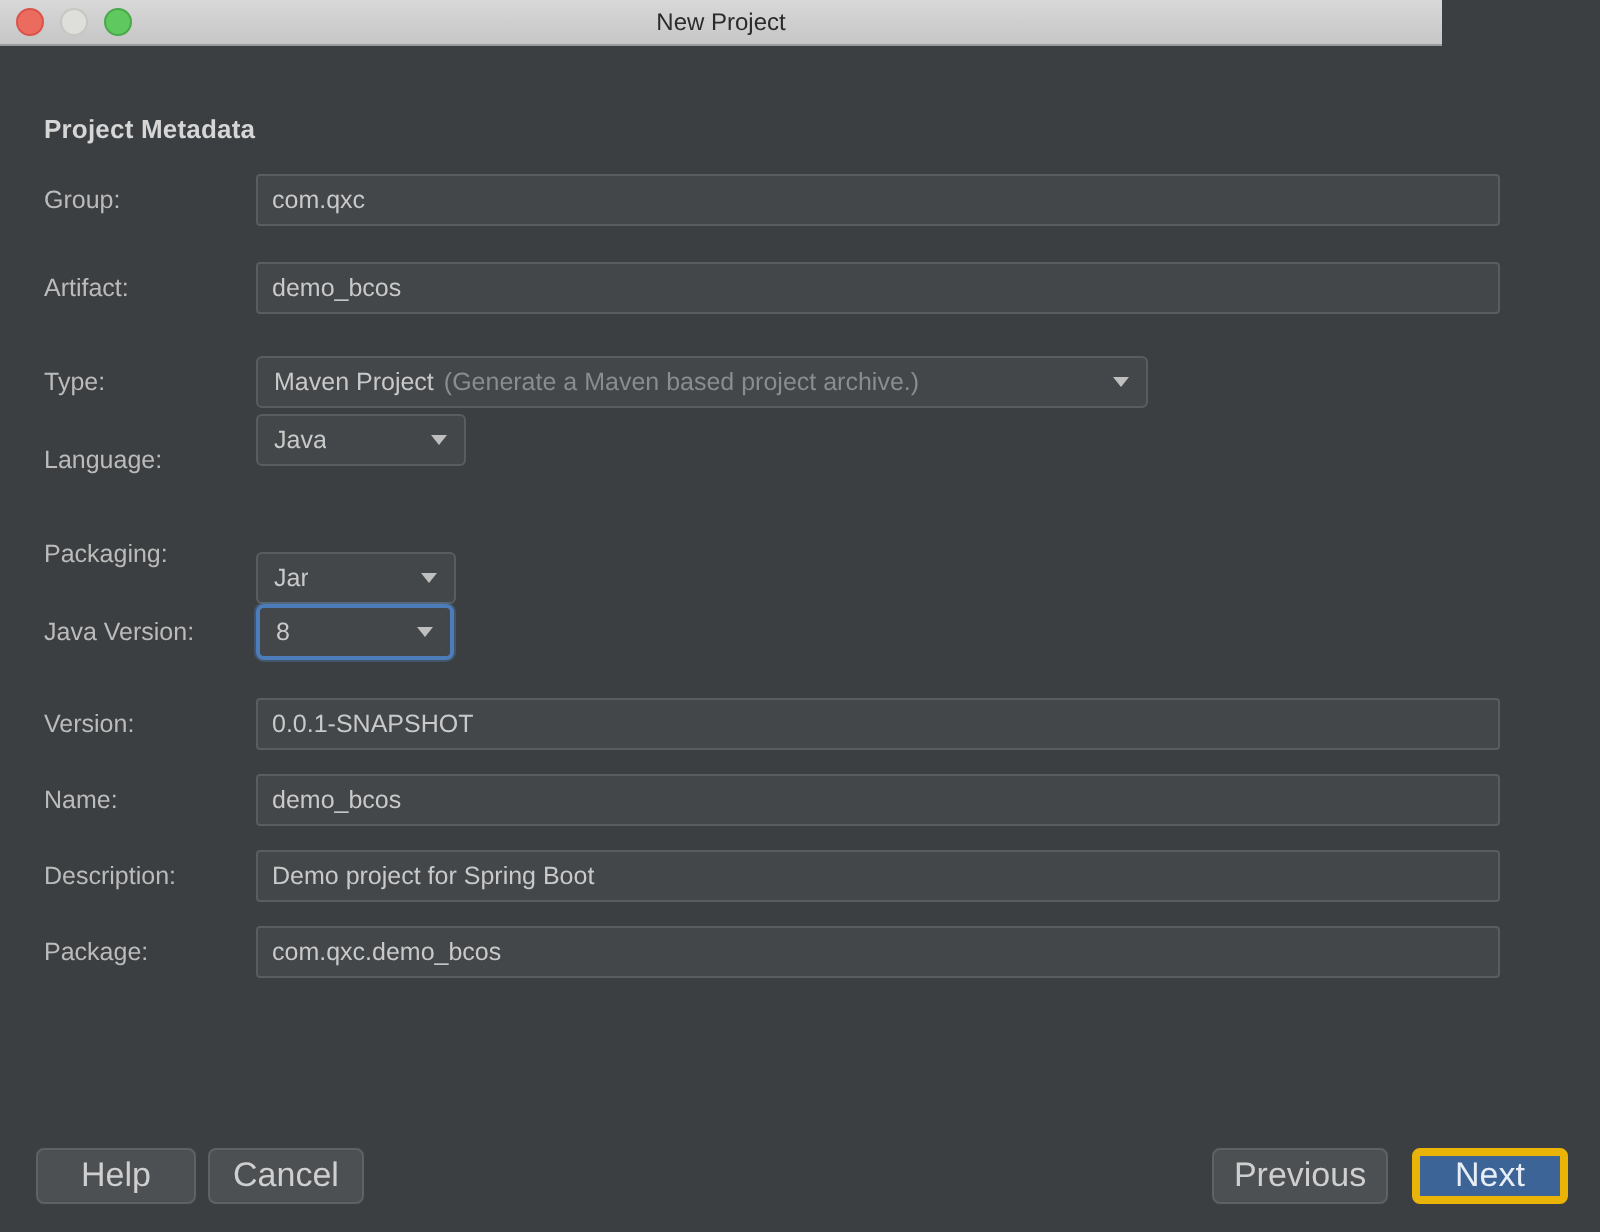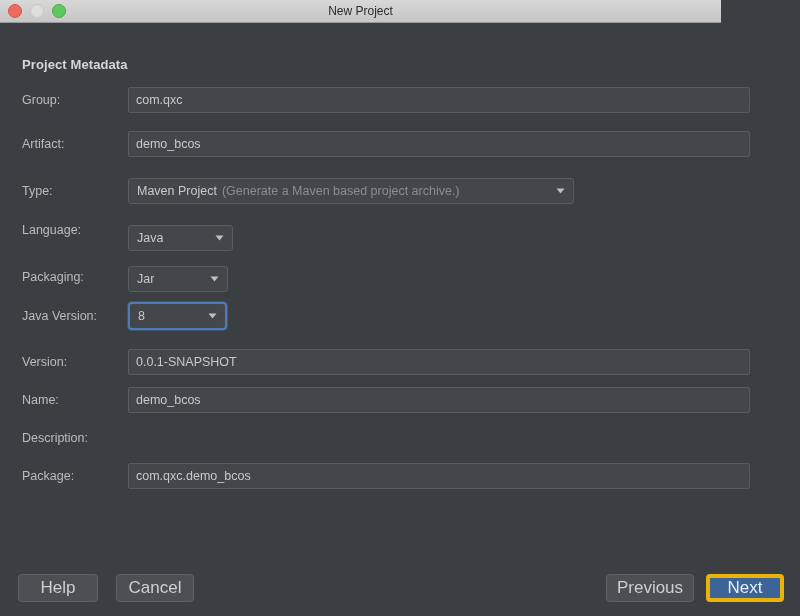--- a/index.html
+++ b/index.html
@@ -208,32 +208,32 @@
       <span class="hint">(Generate a Maven based project archive.)</span>
       <span class="spacer"></span>
       <span class="arrow">
         <svg width="9" height="6" viewBox="0 0 9 6">
             <path d="M0.5 0.5 L8.5 0.5 L4.5 5.5 Z" fill="#bfbfbf"></path>
           </svg>
       </span>
     </div>
 
     <div class="lbl" style="top:194px;">Language:</div>
-    <div class="combo" style="top:202px; width:105px;">
+    <div class="combo" style="top:184px; width:105px;">
       <span class="val">Java</span>
       <span class="spacer"></span>
       <span class="arrow">
         <svg width="9" height="6" viewBox="0 0 9 6">
             <path d="M0.5 0.5 L8.5 0.5 L4.5 5.5 Z" fill="#bfbfbf"></path>
           </svg>
       </span>
     </div>
 
     <div class="lbl" style="top:241px;">Packaging:</div>
-    <div class="combo" style="top:243px; width:100px;">
+    <div class="combo" style="top:253px; width:100px;">
       <span class="val">Jar</span>
       <span class="spacer"></span>
       <span class="arrow">
         <svg width="9" height="6" viewBox="0 0 9 6">
             <path d="M0.5 0.5 L8.5 0.5 L4.5 5.5 Z" fill="#bfbfbf"></path>
           </svg>
       </span>
     </div>
 
     <div class="lbl" style="top:280px;text-align:right;">Java Version:</div>
@@ -247,25 +247,26 @@
       </span>
     </div>
 
     <div class="lbl" style="top:326px;">Version:</div>
     <input class="tfield wide" style="top: 326px;" type="text" value="0.0.1-SNAPSHOT">
 
     <div class="lbl" style="top:364px;">Name:</div>
     <input class="tfield wide" style="top: 364px;" type="text" value="demo_bcos">
 
     <div class="lbl" style="top:402px;">Description:</div>
+    <input class="tfield wide" style="top: 402px;" type="text" value="Demo project for Spring Boot">
 
     <div class="lbl" style="top:440px;">Package:</div>
     <input class="tfield wide" style="top: 440px;" type="text" value="com.qxc.demo_bcos">
 
     <div class="footer">
       <div class="btn" style="left:18px; width:80px;">Help</div>
-      <div class="btn" style="left:116px; width:78px;">Cancel</div>
+      <div class="btn" style="left:104px; width:78px;">Cancel</div>
       <div class="btn" style="left:606px; width:88px;">Previous</div>
       <div class="btn primary" style="left:706px; width:78px;">Next</div>
     </div>
 
   </div>
 </div>
 
 </body></html>

